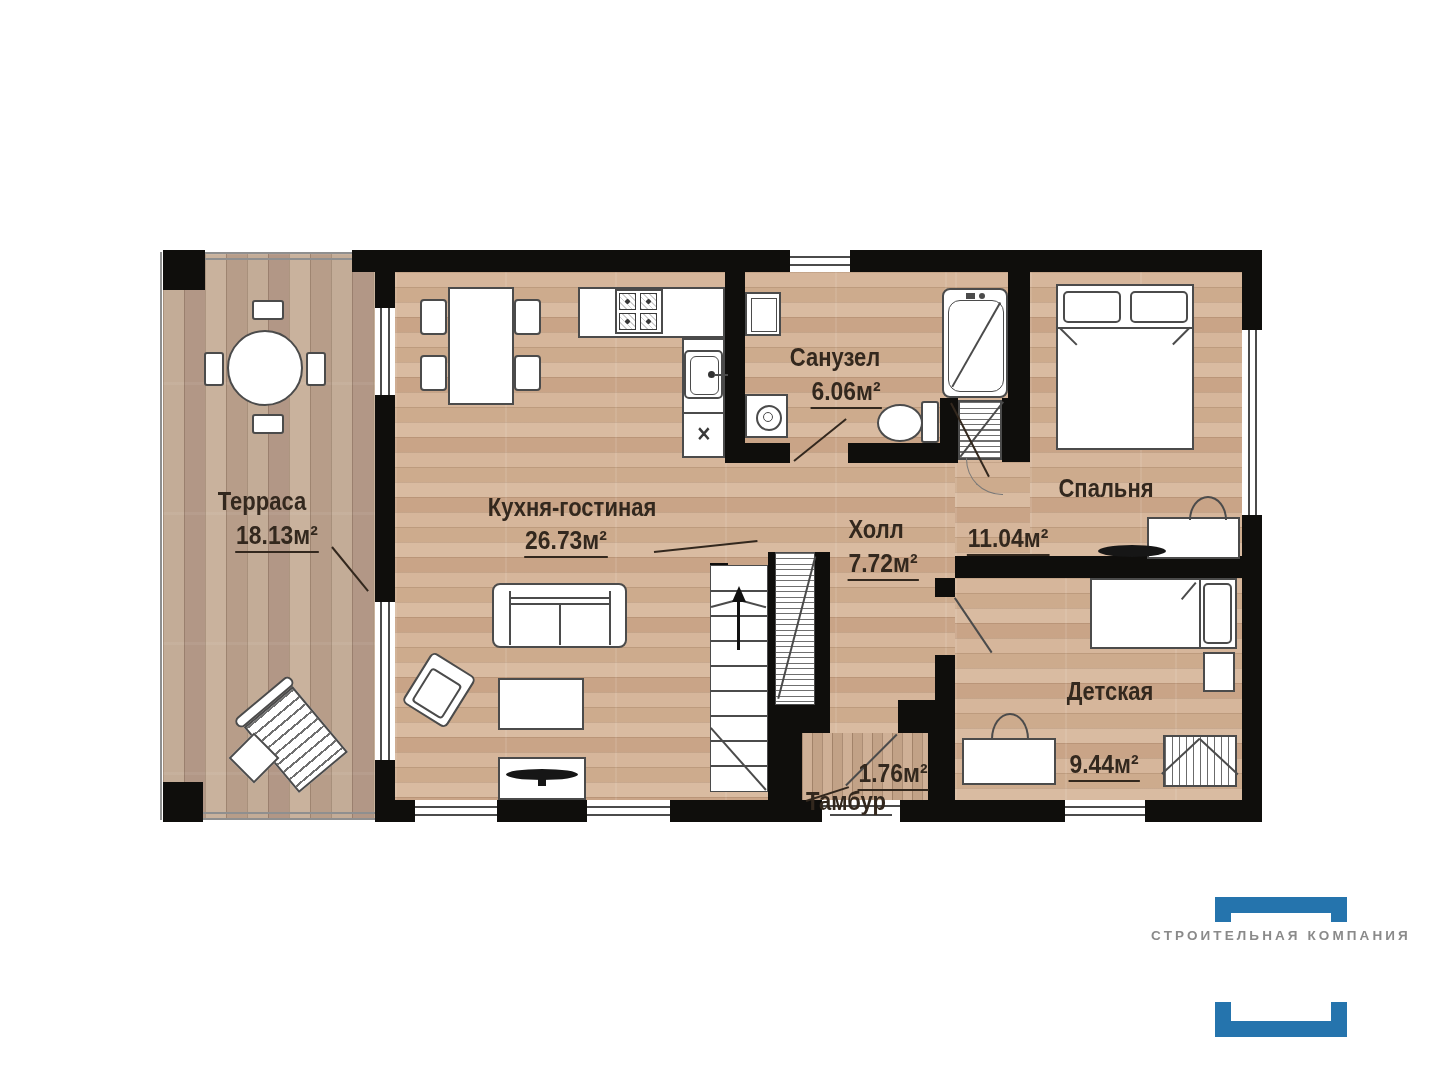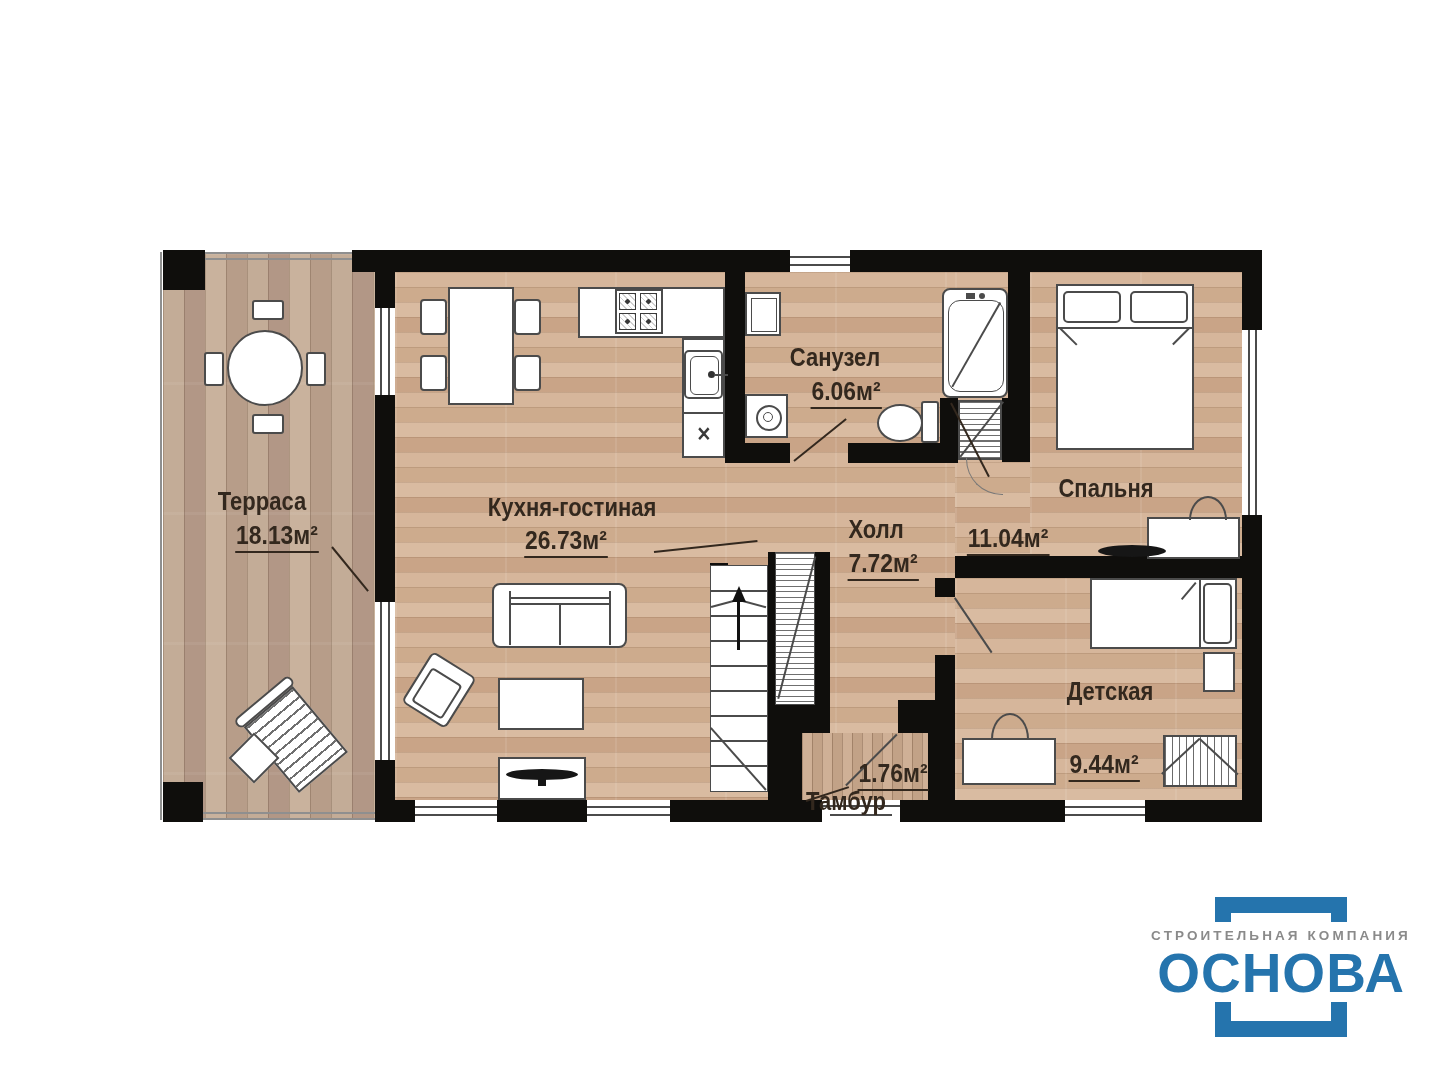--- a/index.html
+++ b/index.html
@@ -246,15 +246,14 @@
   <div class="lbl" style="left:1110px;top:678px">Детская</div>
   <div class="lbl" style="left:1104px;top:750px"><span class="val">9.44м²</span></div>
 
   <div class="lbl" style="left:846px;top:788px">Тамбур</div>
   <div class="lbl" style="left:893px;top:759px"><span class="val">1.76м²</span></div>
 
   <div id="logo-frame"></div>
   <div class="logo-cover" style="left:1211px;top:922px;width:24px;height:80px"></div>
   <div class="logo-cover" style="left:1327px;top:922px;width:24px;height:80px"></div>
   <div id="logo-tagline">СТРОИТЕЛЬНАЯ КОМПАНИЯ</div>
-  <div id="logo-name">ОСНОВА</div>
 
 </div>
 
 </body></html>

